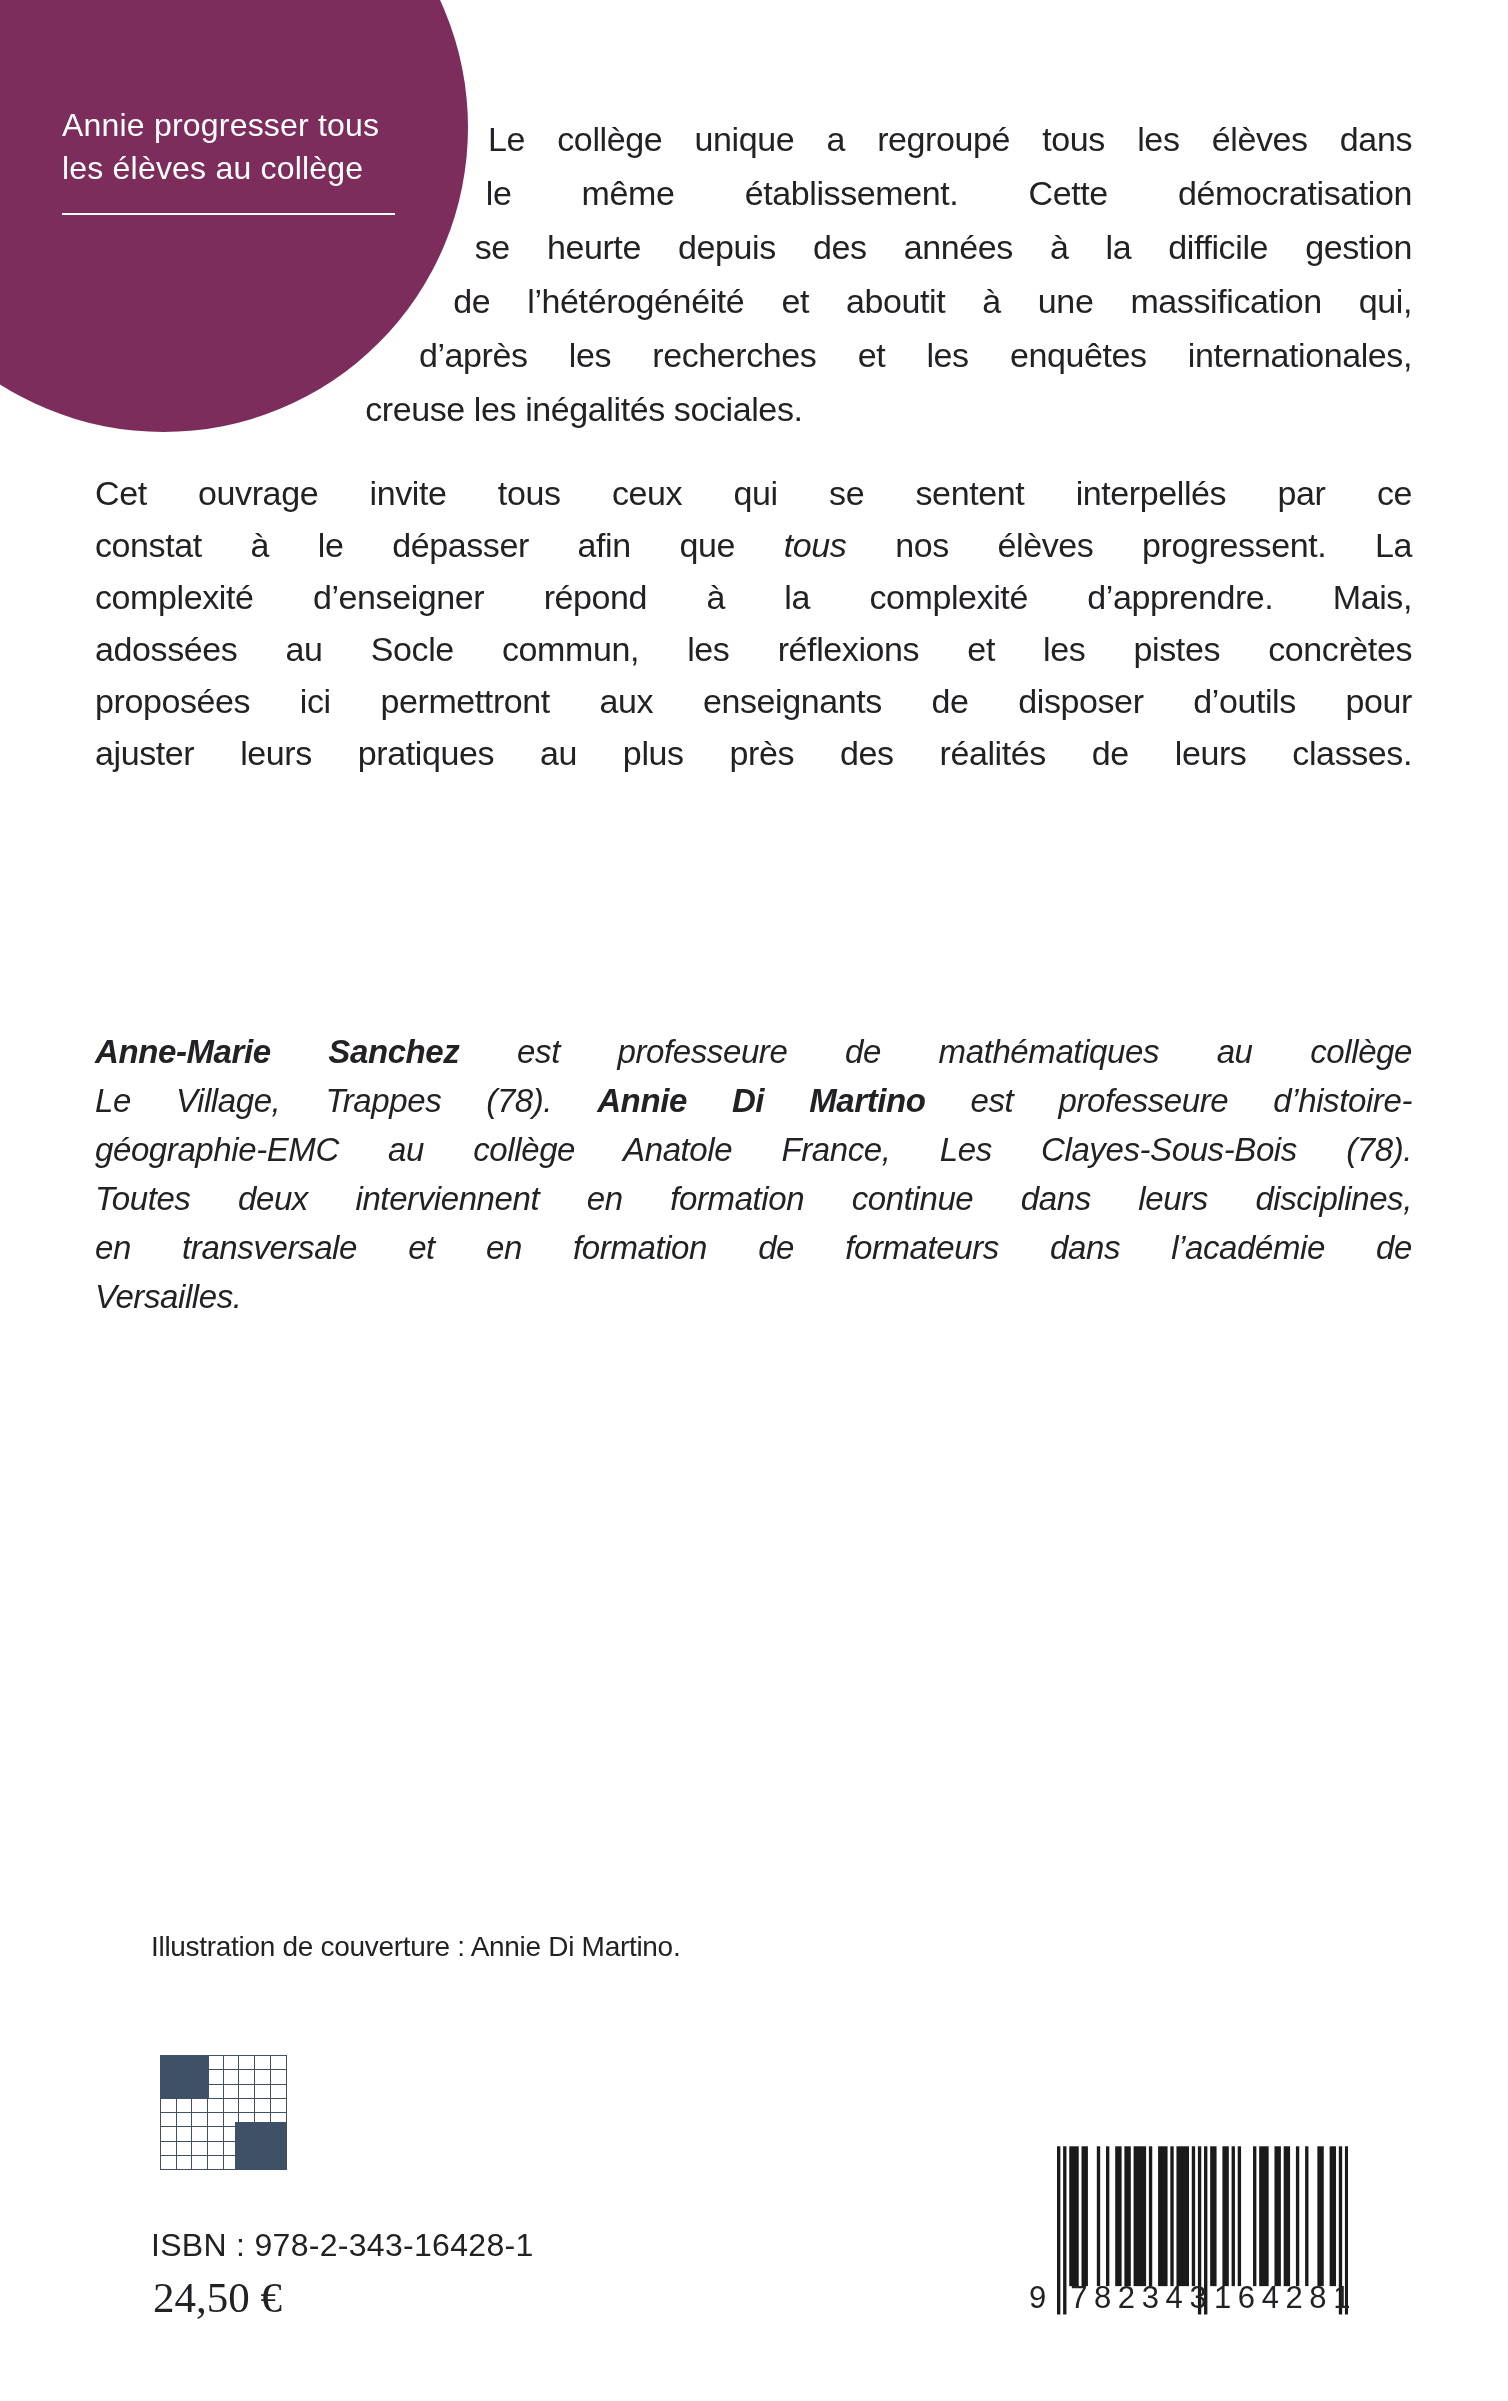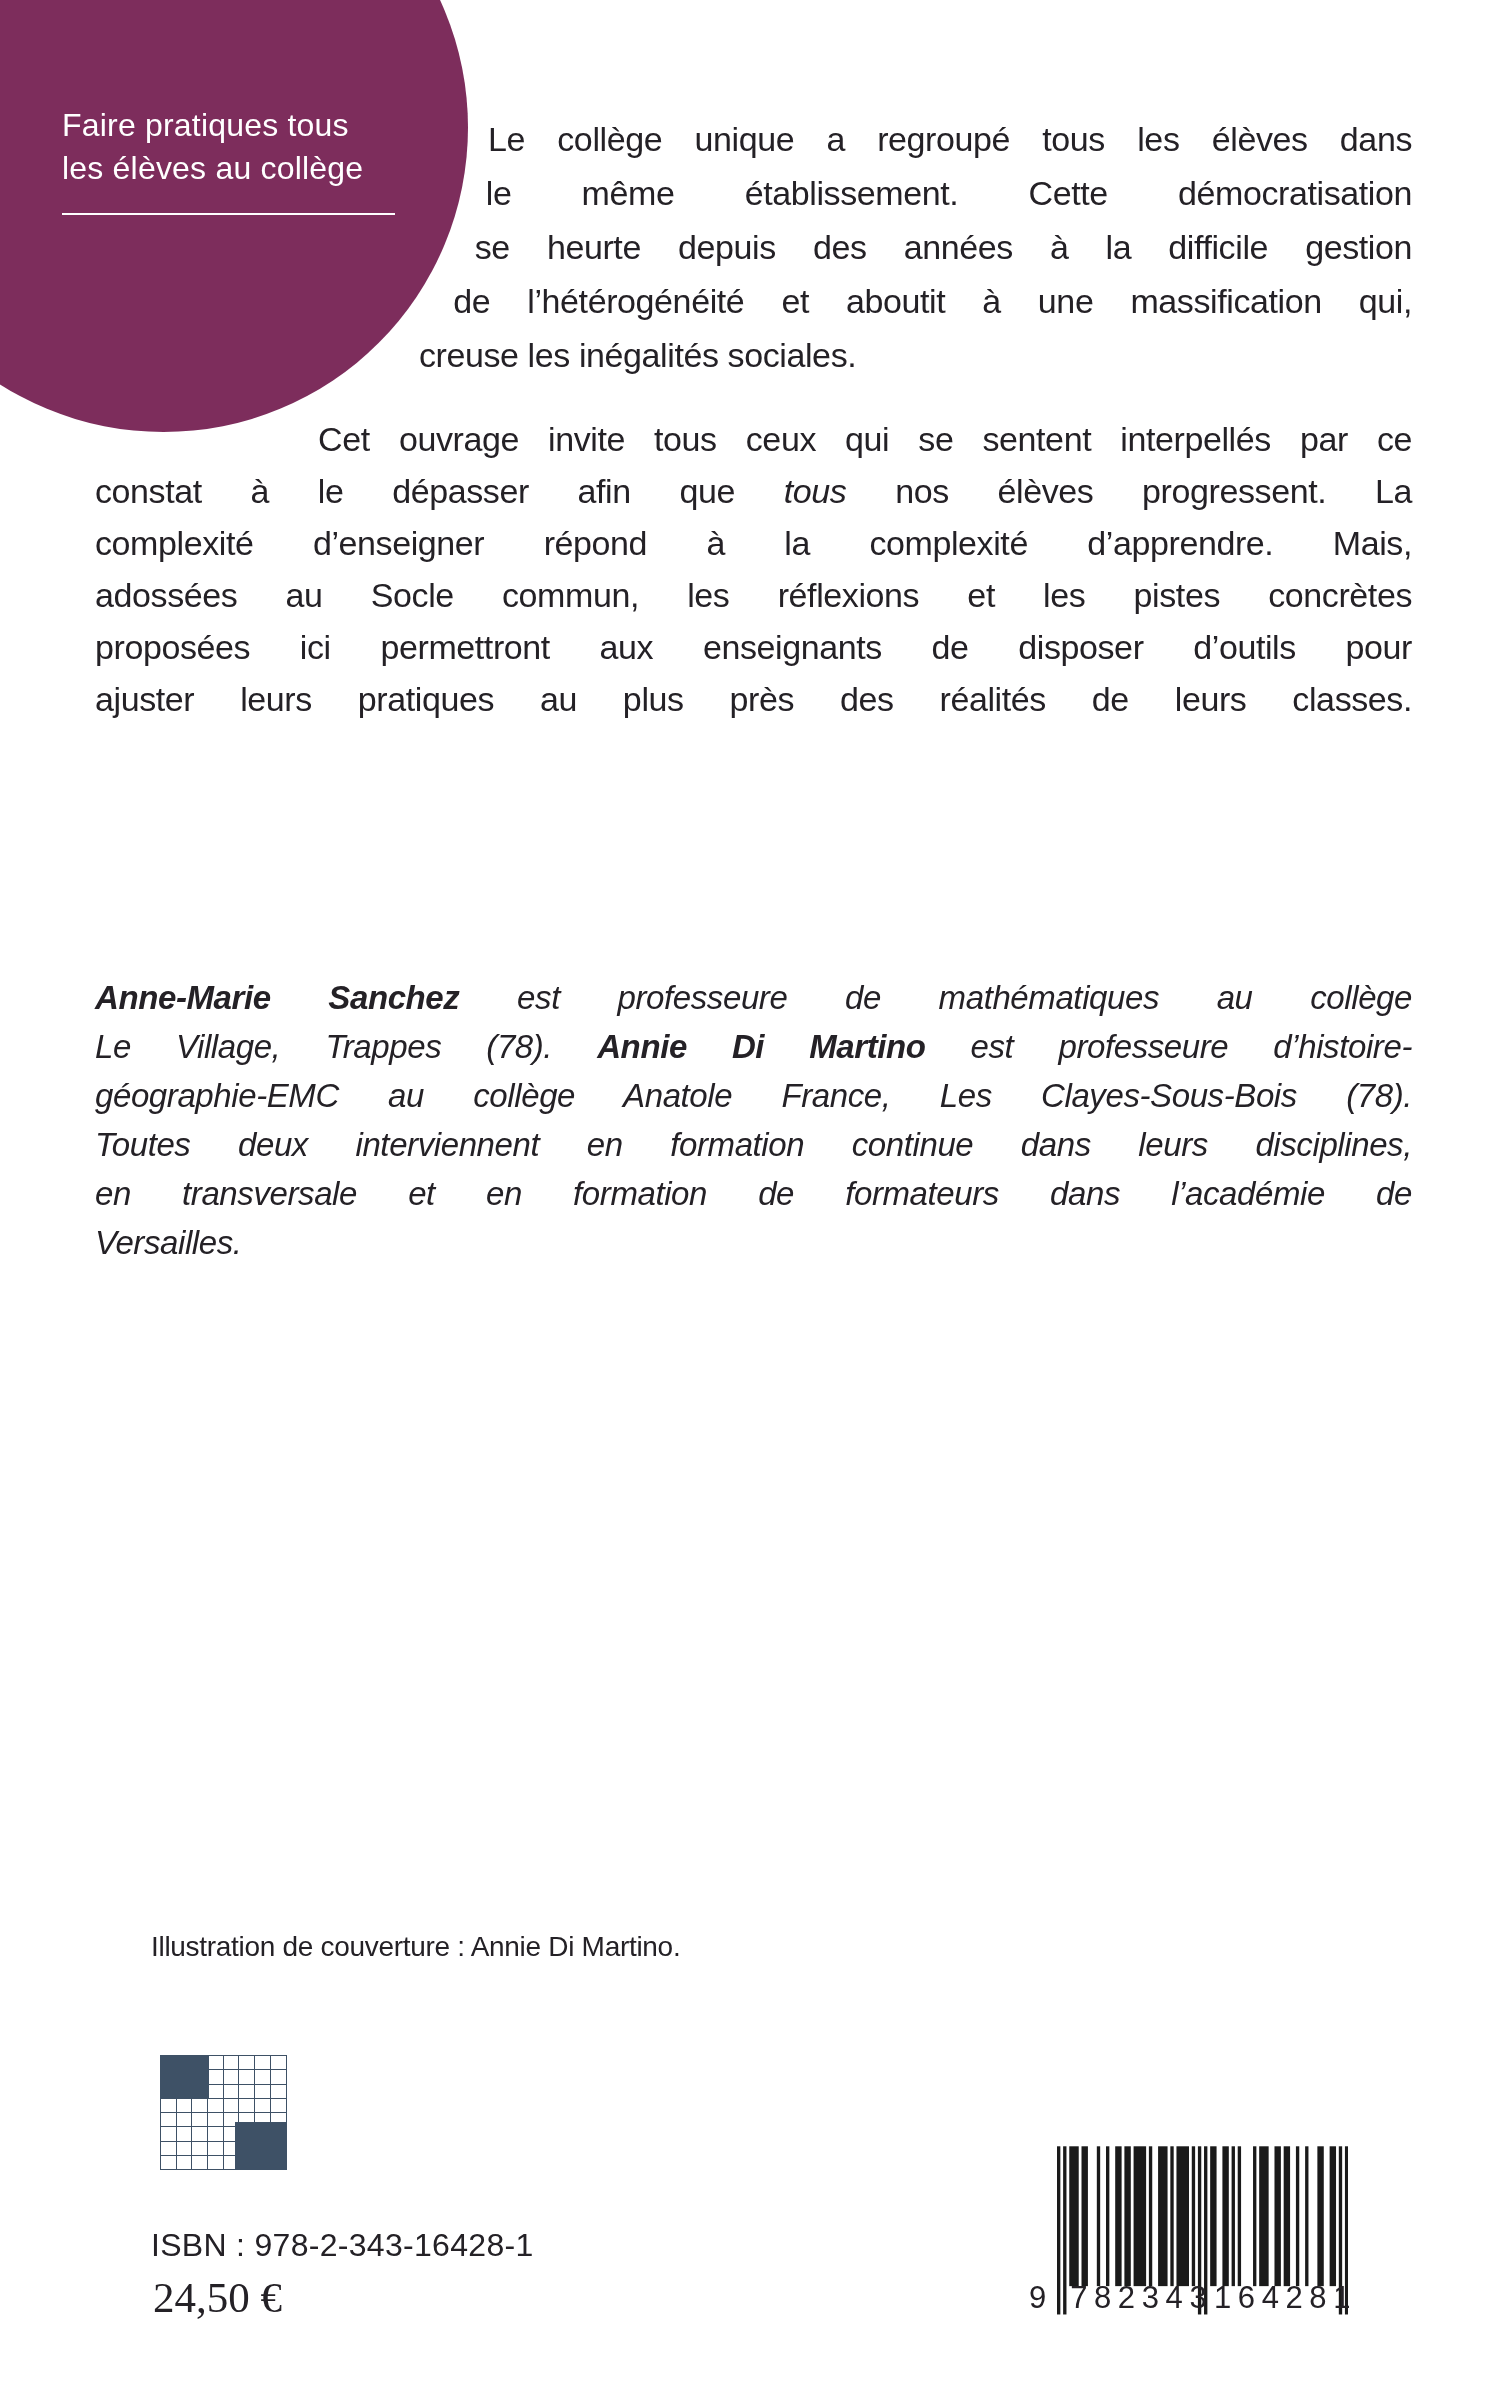--- a/index.html
+++ b/index.html
@@ -127,32 +127,33 @@
   .bc-g2{left:157px;width:125px;}
 </style>
 </head>
 <body>
 
 <div class="page">
 
   <div class="accent-circle"></div>
 
   <div class="badge">
-    <div class="bl">Faire pratiques tous</div>
+    <div class="bl">Annie progresser tous</div>
     <div class="bl">les élèves au collège</div>
     <div class="rule"></div>
   </div>
 
   <div class="content">
     <div class="circle-shape"></div>
     <div class="para intro">
         <div class="line aj"><span>Le collège unique a regroupé tous les élèves dans</span></div>
         <div class="line aj"><span>le même établissement. Cette démocratisation</span></div>
         <div class="line aj"><span>se heurte depuis des années à la difficile gestion</span></div>
         <div class="line aj"><span>de l’hétérogénéité et aboutit à une massification qui,</span></div>
+        <div class="line aj"><span>d’après les recherches et les enquêtes internationales,</span></div>
         <div class="line al"><span>creuse les inégalités sociales.</span></div>
       </div>
     <div class="para bodytxt">
         <div class="line aj"><span>Cet ouvrage invite tous ceux qui se sentent interpellés par ce</span></div>
         <div class="line aj"><span>constat à le dépasser afin que </span><i>tous</i><span> nos élèves progressent. La</span></div>
         <div class="line aj"><span>complexité d’enseigner répond à la complexité d’apprendre. Mais,</span></div>
         <div class="line aj"><span>adossées au Socle commun, les réflexions et les pistes concrètes</span></div>
         <div class="line aj"><span>proposées ici permettront aux enseignants de disposer d’outils pour</span></div>
         <div class="line aj"><span>ajuster leurs pratiques au plus près des réalités de leurs classes.</span></div>
       </div>

